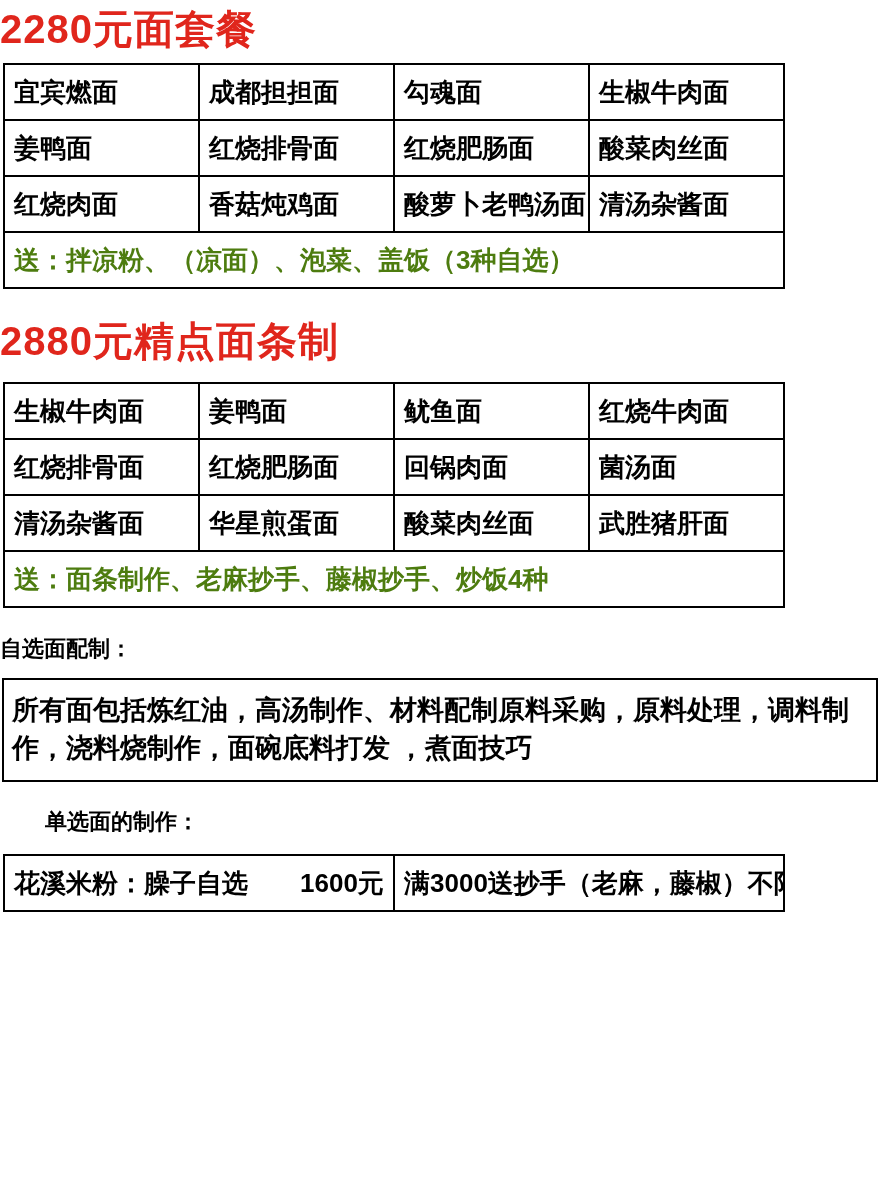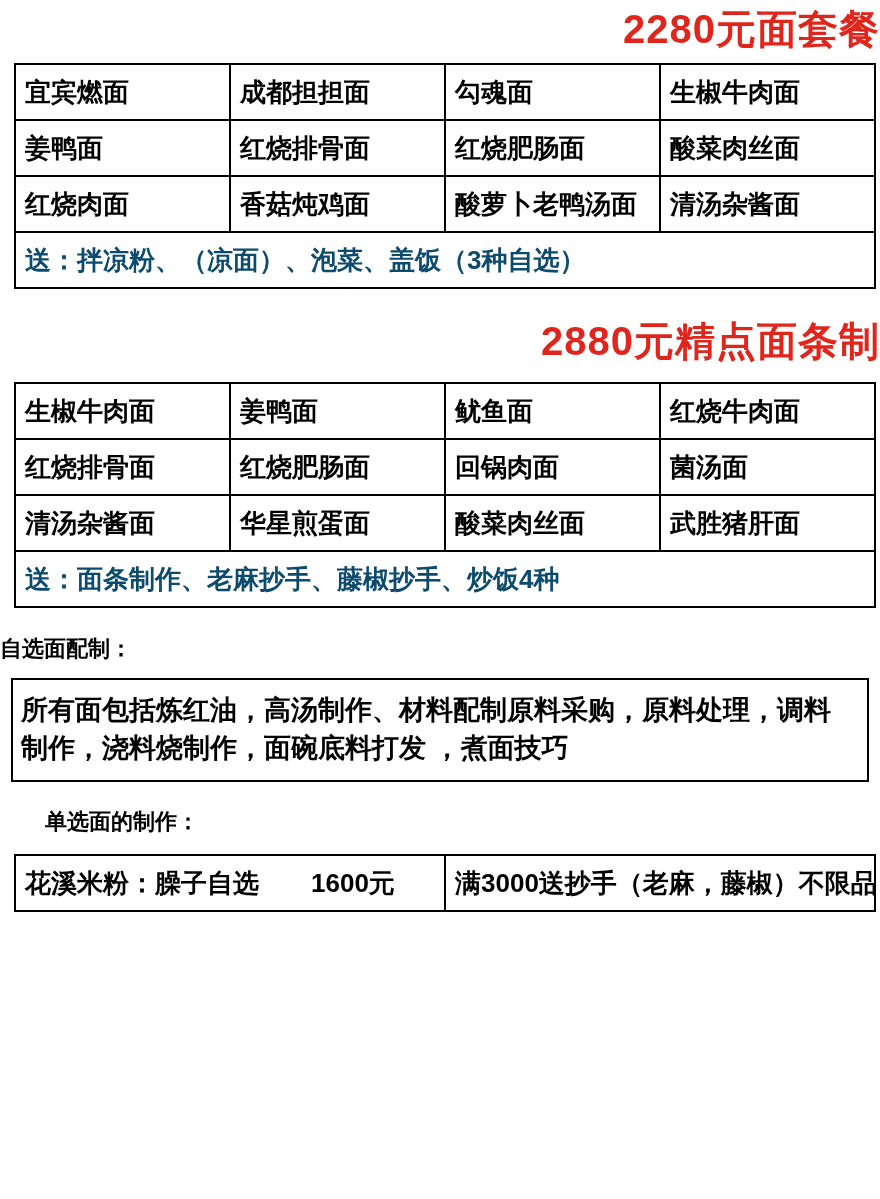--- a/index.html
+++ b/index.html
@@ -10,59 +10,59 @@
   body {
     width: 880px;
     min-height: 1199px;
     color: #000000;
     font-family: "Liberation Sans", "DejaVu Sans", sans-serif;
     font-weight: 700;
     overflow: hidden;
   }
   .main-title {
     margin: 0;
-    text-align: right;
+    text-align: left;
     font-size: 40px;
     line-height: 1.2;
     color: #e0261c;
     letter-spacing: 1px;
   }
   .title-1 { padding-top: 5px; margin-bottom: 10px; }
   .title-2 { margin-top: 28px; margin-bottom: 17px; }
   table.menu {
     border-collapse: collapse;
     table-layout: fixed;
-    width: 862px;
-    margin-left: 14px;
+    width: 782px;
+    margin-left: 3px;
   }
   table.menu td {
     border: 2px solid #000000;
     height: 54px;
     padding: 0 4px 0 9px;
     font-size: 26px;
     font-weight: 700;
     vertical-align: middle;
     white-space: nowrap;
     overflow: hidden;
   }
   table.cols-4 td { width: 25%; }
   table.cols-2 td { width: 50%; }
   td.gift-row {
-    color: #0c4a6e;
+    color: #4d7c0f;
     white-space: normal;
   }
   .sub-heading {
     margin: 26px 0 14px;
     text-align: left;
     font-size: 22px;
     color: #000000;
   }
   .heading-2 { margin-top: 25px; margin-bottom: 17px; margin-left: 45px; }
   .desc-box {
-    margin: 0 11px;
+    margin: 0 2px;
     border: 2px solid #000000;
     padding: 11px 10px 13px 8px;
     font-size: 27px;
     line-height: 38px;
     font-weight: 700;
   }
 </style>
 </head>
 <body>
 

